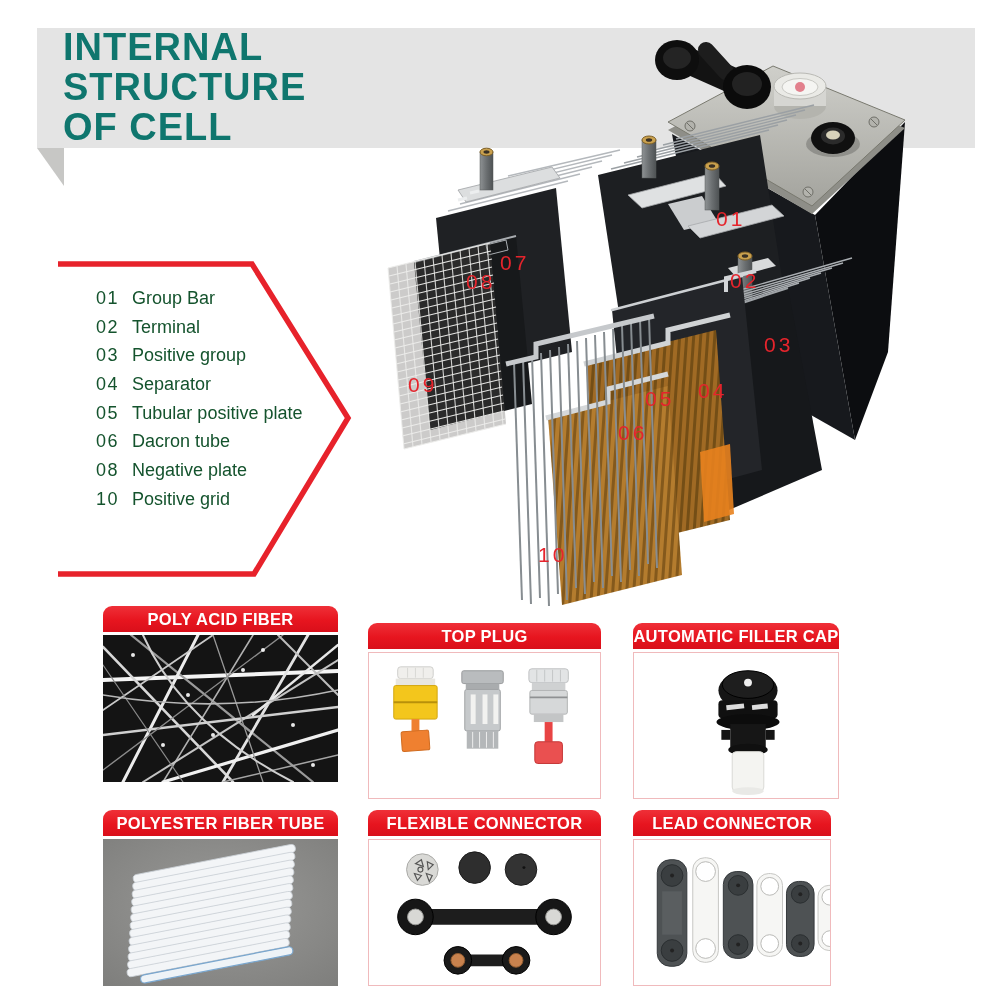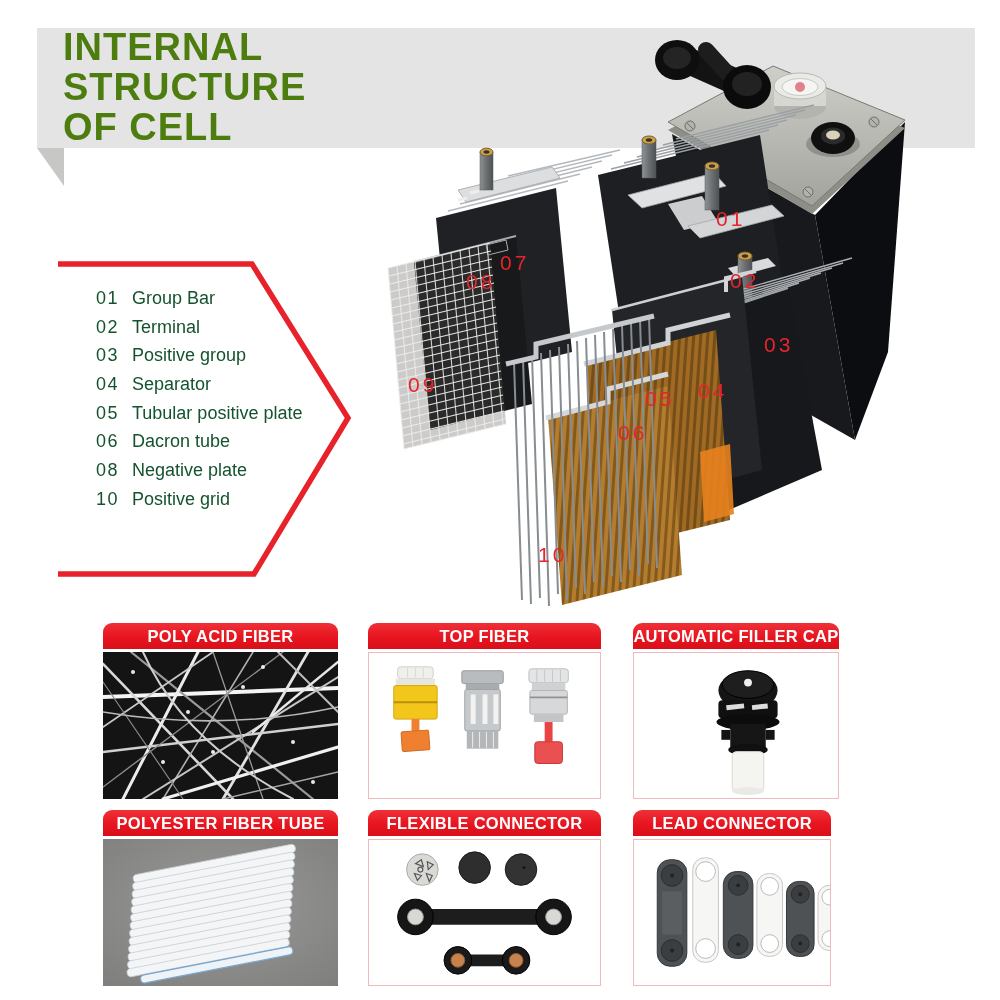--- a/index.html
+++ b/index.html
@@ -3,21 +3,21 @@
 <meta charset="utf-8">
 <style>
   html,body{margin:0;padding:0;background:#ffffff;}
   .page{position:relative;width:1000px;height:1000px;background:#fff;overflow:hidden;
         font-family:"Liberation Sans",sans-serif;}
   
   .band{position:absolute;left:37px;top:28px;width:938px;height:120px;background:#e4e4e4;}
   .band-tail{position:absolute;left:37px;top:148px;width:27px;height:38px;background:#c7c7c5;
              clip-path:polygon(0 0,100% 0,100% 100%);}
   .title{position:absolute;left:63px;top:27px;font-weight:900;font-size:38px;line-height:40px;
-         color:#4d7c0f;letter-spacing:1px;}
+         color:#0f766e;letter-spacing:1px;}
   .title span{display:block;}
   
   .arrow-svg{position:absolute;left:58px;top:258px;}
   .parts-list{position:absolute;left:96px;top:284px;font-size:18px;color:#14532d;}
   .parts-list .row{height:28.7px;line-height:28.7px;white-space:nowrap;}
   .parts-list .num{display:inline-block;width:36px;letter-spacing:1.5px;}
   
   .diagram{position:absolute;left:360px;top:30px;width:640px;height:600px;}
   .dlabel{font-size:21px;letter-spacing:3px;fill:#e5242c;font-family:"Liberation Sans",sans-serif;}
   
@@ -277,21 +277,21 @@
       <text class="dlabel" x="698" y="398">04</text>
       <text class="dlabel" x="645" y="406">05</text>
       <text class="dlabel" x="618" y="440">06</text>
       <text class="dlabel" x="500" y="270">07</text>
       <text class="dlabel" x="466" y="289">08</text>
       <text class="dlabel" x="408" y="392">09</text>
       <text class="dlabel" x="538" y="562">10</text>
     </g>
   </svg>
 
-  <div class="panel" style="left:103px;top:623px;">
+  <div class="panel" style="left:103px;top:606px;">
     <div class="banner">POLY ACID FIBER</div>
     <div class="imgbox photo">
       <svg width="235" height="147" viewBox="0 0 235 147">
         <rect width="235" height="147" fill="#141414"></rect>
         <g stroke-linecap="round" fill="none">
           <path d="M0,45 L235,36" stroke="#f5f5f5" stroke-width="4"></path>
           <path d="M0,12 L130,147" stroke="#d8d8d8" stroke-width="2.6"></path>
           <path d="M28,0 L210,147" stroke="#9a9a9a" stroke-width="2.2"></path>
           <path d="M95,0 L20,147" stroke="#ececec" stroke-width="3"></path>
           <path d="M150,0 L60,147" stroke="#b0b0b0" stroke-width="1.6"></path>
@@ -317,21 +317,21 @@
             <circle cx="60" cy="110" r="2"></circle>
             <circle cx="210" cy="130" r="2"></circle>
           <circle cx="110" cy="100" r="2"></circle>
             <circle cx="160" cy="15" r="2"></circle>
         </g>
       </svg>
     </div>
   </div>
 
   <div class="panel" style="left:368px;top:623px;width:233px;">
-    <div class="banner">TOP FIBER</div>
+    <div class="banner">TOP PLUG</div>
     <div class="imgbox">
       <svg width="231" height="145" viewBox="0 0 230 147">
 
         <g>
           <rect x="27" y="14" width="36" height="12" rx="3" fill="#f0efec" stroke="#cfcfcc"></rect>
           <line x1="37" y1="15" x2="37" y2="25" stroke="#d8d8d4"></line>
             <line x1="45" y1="15" x2="45" y2="25" stroke="#d8d8d4"></line>
             <line x1="53" y1="15" x2="53" y2="25" stroke="#d8d8d4"></line>
           <rect x="25" y="26" width="40" height="7" fill="#e8e6e0"></rect>
           <rect x="23" y="33" width="44" height="34" rx="2" fill="#f3c61c" stroke="#d2a60e"></rect>

